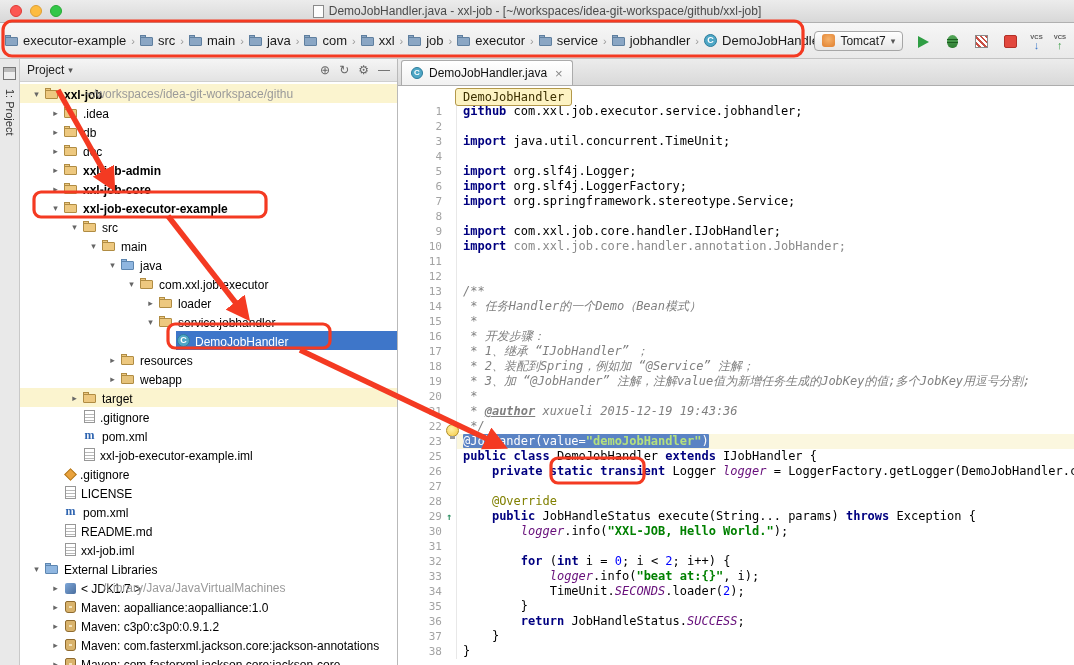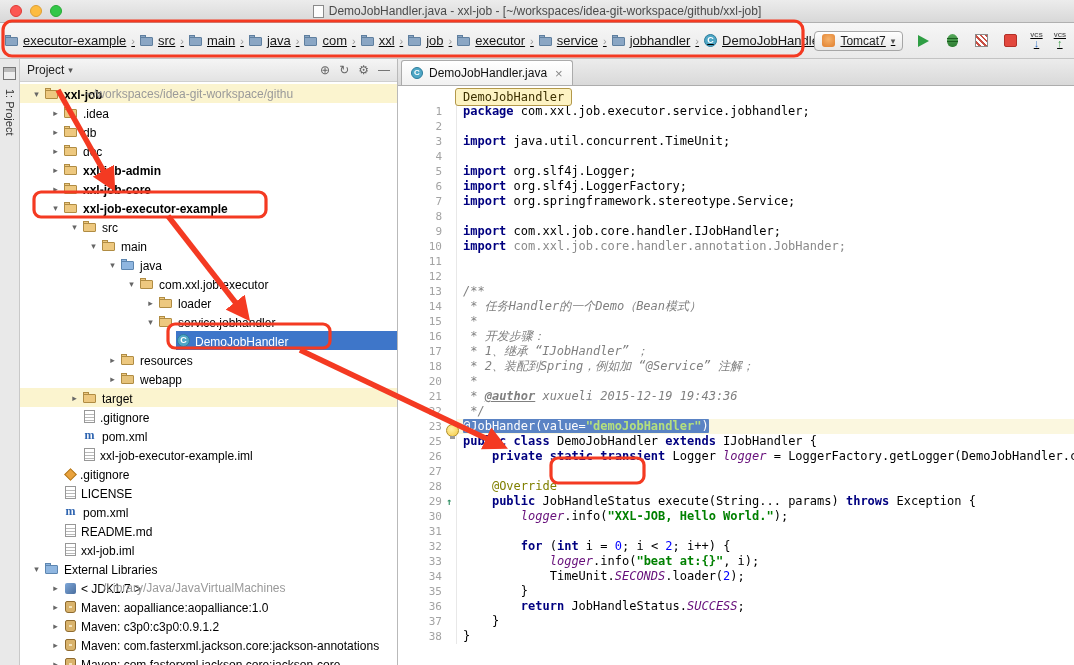--- a/index.html
+++ b/index.html
@@ -13,36 +13,36 @@
   .tl{width:12px;height:12px;border-radius:50%;}
   .tl.red{background:#fc5753;border:1px solid #df3a35;box-sizing:border-box;}
   .tl.yellow{background:#fdbc40;border:1px solid #de9f34;box-sizing:border-box;}
   .tl.green{background:#33c748;border:1px solid #27aa35;box-sizing:border-box;}
   .tb-title{position:absolute;left:0;right:0;text-align:center;font-size:12px;color:#4a4a4a;
             display:flex;justify-content:center;align-items:center;gap:5px;}
   .doc-ico{width:9px;height:11px;background:#fdfdfd;border:1px solid #8a8a8a;display:inline-block;}
 
   
   .navbar{height:35px;background:linear-gradient(#f6f6f6,#e9e9e9);border-bottom:1px solid #c3c3c3;
-          display:flex;align-items:center;position:relative;text-decoration:underline;}
+          display:flex;align-items:center;position:relative;}
   .crumbs{display:flex;align-items:center;flex:1;min-width:0;overflow:hidden;white-space:nowrap;
           font-size:13px;color:#1a1a1a;padding-left:2px;}
   .crumb{display:inline-flex;align-items:center;gap:5px;padding:2px 3px;}
   .crumb-sep{color:#9a9a9a;font-size:11px;margin:0 2px;}
   .ci-folder{width:13px;height:11px;position:relative;display:inline-block;flex:none;}
   .ci-folder::before{content:"";position:absolute;left:0;top:2px;width:13px;height:9px;
                      background:#8aa6c4;border:1px solid #5f7f9f;box-sizing:border-box;border-radius:1px;}
   .ci-folder::after{content:"";position:absolute;left:0;top:0;width:6px;height:3px;
                     background:#8aa6c4;border:1px solid #5f7f9f;box-sizing:border-box;}
   .ci-class{width:13px;height:13px;border-radius:50%;background:#4fa7c6;border:1px solid #2d7d9c;
             box-sizing:border-box;color:#fff;font:bold 9px/11px "Liberation Sans",sans-serif;
             text-align:center;display:inline-block;flex:none;}
 
   
-  .run-toolbar{display:flex;align-items:center;gap:11px;margin-left:auto;padding-right:8px;flex:none;}
+  .run-toolbar{display:flex;align-items:flex-end;gap:11px;margin-left:auto;padding-right:8px;flex:none;}
   .run-config{display:inline-flex;align-items:center;gap:5px;border:1px solid #a6a6a6;border-radius:4px;
               padding:2px 7px;background:linear-gradient(#ffffff,#e7e7e7);font-size:12px;color:#222;}
   .tomcat{width:13px;height:13px;border-radius:3px;background:radial-gradient(circle at 50% 40%,#f6b26b,#e07f2e);}
   .caret{font-size:9px;color:#555;}
   .tbtn{width:18px;height:18px;display:flex;align-items:center;justify-content:center;}
   .run-tri{width:0;height:0;border-left:11px solid #2f9e44;border-top:6px solid transparent;border-bottom:6px solid transparent;}
   .bug{width:11px;height:13px;background:linear-gradient(#55a85a,#2e7d32);border-radius:50% 50% 45% 45%;position:relative;}
   .bug::before{content:"";position:absolute;left:0;right:0;top:4px;height:1px;background:#1b5e20;box-shadow:0 3px 0 #1b5e20;}
   .cov{width:11px;height:11px;border:1px solid #8a8a8a;background:repeating-linear-gradient(45deg,#fff 0 2px,#c94f44 2px 4px);}
   .stop{width:11px;height:11px;background:#e2473d;border:1px solid #b23028;border-radius:2px;}
@@ -489,21 +489,21 @@
           <span class="tab-close">×</span>
         </div>
       </div>
       <div class="editor">
         <span class="chip">DemoJobHandler</span>
         <span class="bulb"></span>
         <div class="code">
             <div class="cl">
               <span class="gut">1</span>
               <span class="gmark"></span>
-              <span class="srcline"><span class="tk-kw">package</span><span class="tk-pl"> com.xxl.job.executor.service.jobhandler;</span></span>
+              <span class="srcline"><span class="tk-kw">github</span><span class="tk-pl"> com.xxl.job.executor.service.jobhandler;</span></span>
             </div>
             <div class="cl">
               <span class="gut">2</span>
               <span class="gmark"></span>
               <span class="srcline"></span>
             </div>
             <div class="cl">
               <span class="gut">3</span>
               <span class="gmark"></span>
               <span class="srcline"><span class="tk-kw">import</span><span class="tk-pl"> java.util.concurrent.TimeUnit;</span></span>
@@ -575,20 +575,25 @@
             </div>
             <div class="cl">
               <span class="gut">17</span>
               <span class="gmark"></span>
               <span class="srcline"><span class="tk-cmt"> * 1、继承 “IJobHandler” ；</span></span>
             </div>
             <div class="cl">
               <span class="gut">18</span>
               <span class="gmark"></span>
               <span class="srcline"><span class="tk-cmt"> * 2、装配到Spring，例如加 “@Service” 注解；</span></span>
+            </div>
+            <div class="cl">
+              <span class="gut">19</span>
+              <span class="gmark"></span>
+              <span class="srcline"><span class="tk-cmt"> * 3、加 “@JobHander” 注解，注解value值为新增任务生成的JobKey的值;多个JobKey用逗号分割;</span></span>
             </div>
             <div class="cl">
               <span class="gut">20</span>
               <span class="gmark"></span>
               <span class="srcline"><span class="tk-cmt"> *</span></span>
             </div>
             <div class="cl">
               <span class="gut">21</span>
               <span class="gmark"></span>
               <span class="srcline"><span class="tk-cmt"> * </span><span class="tk-doc">@author</span><span class="tk-cmt"> xuxueli 2015-12-19 19:43:36</span></span>

